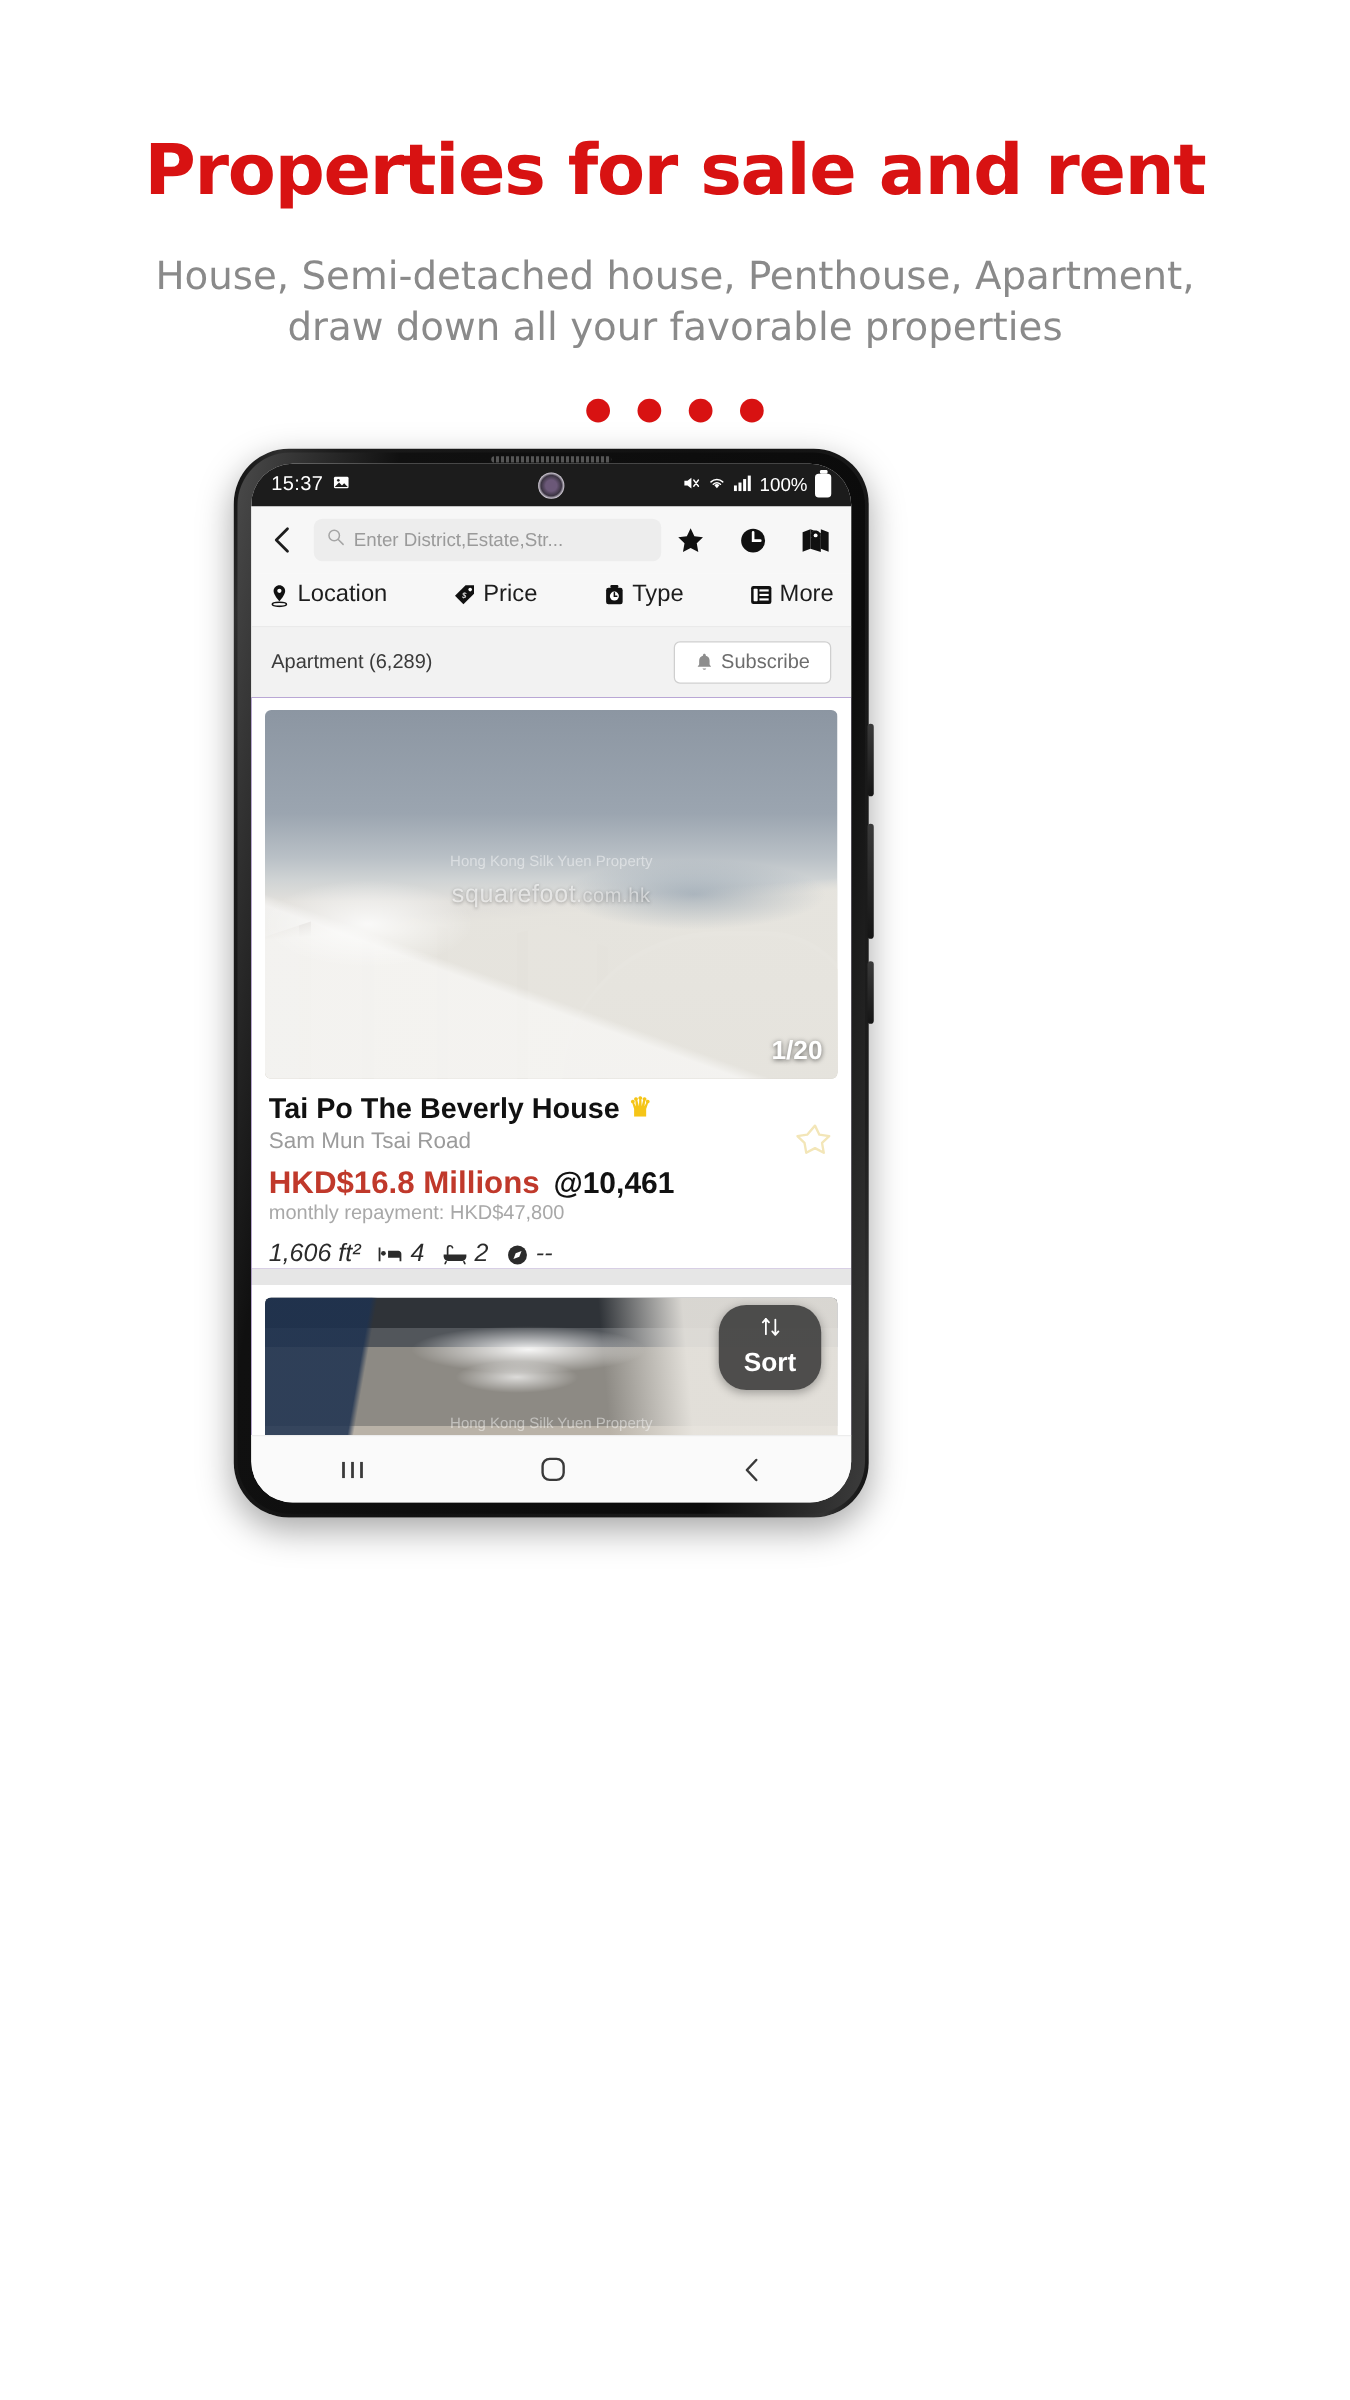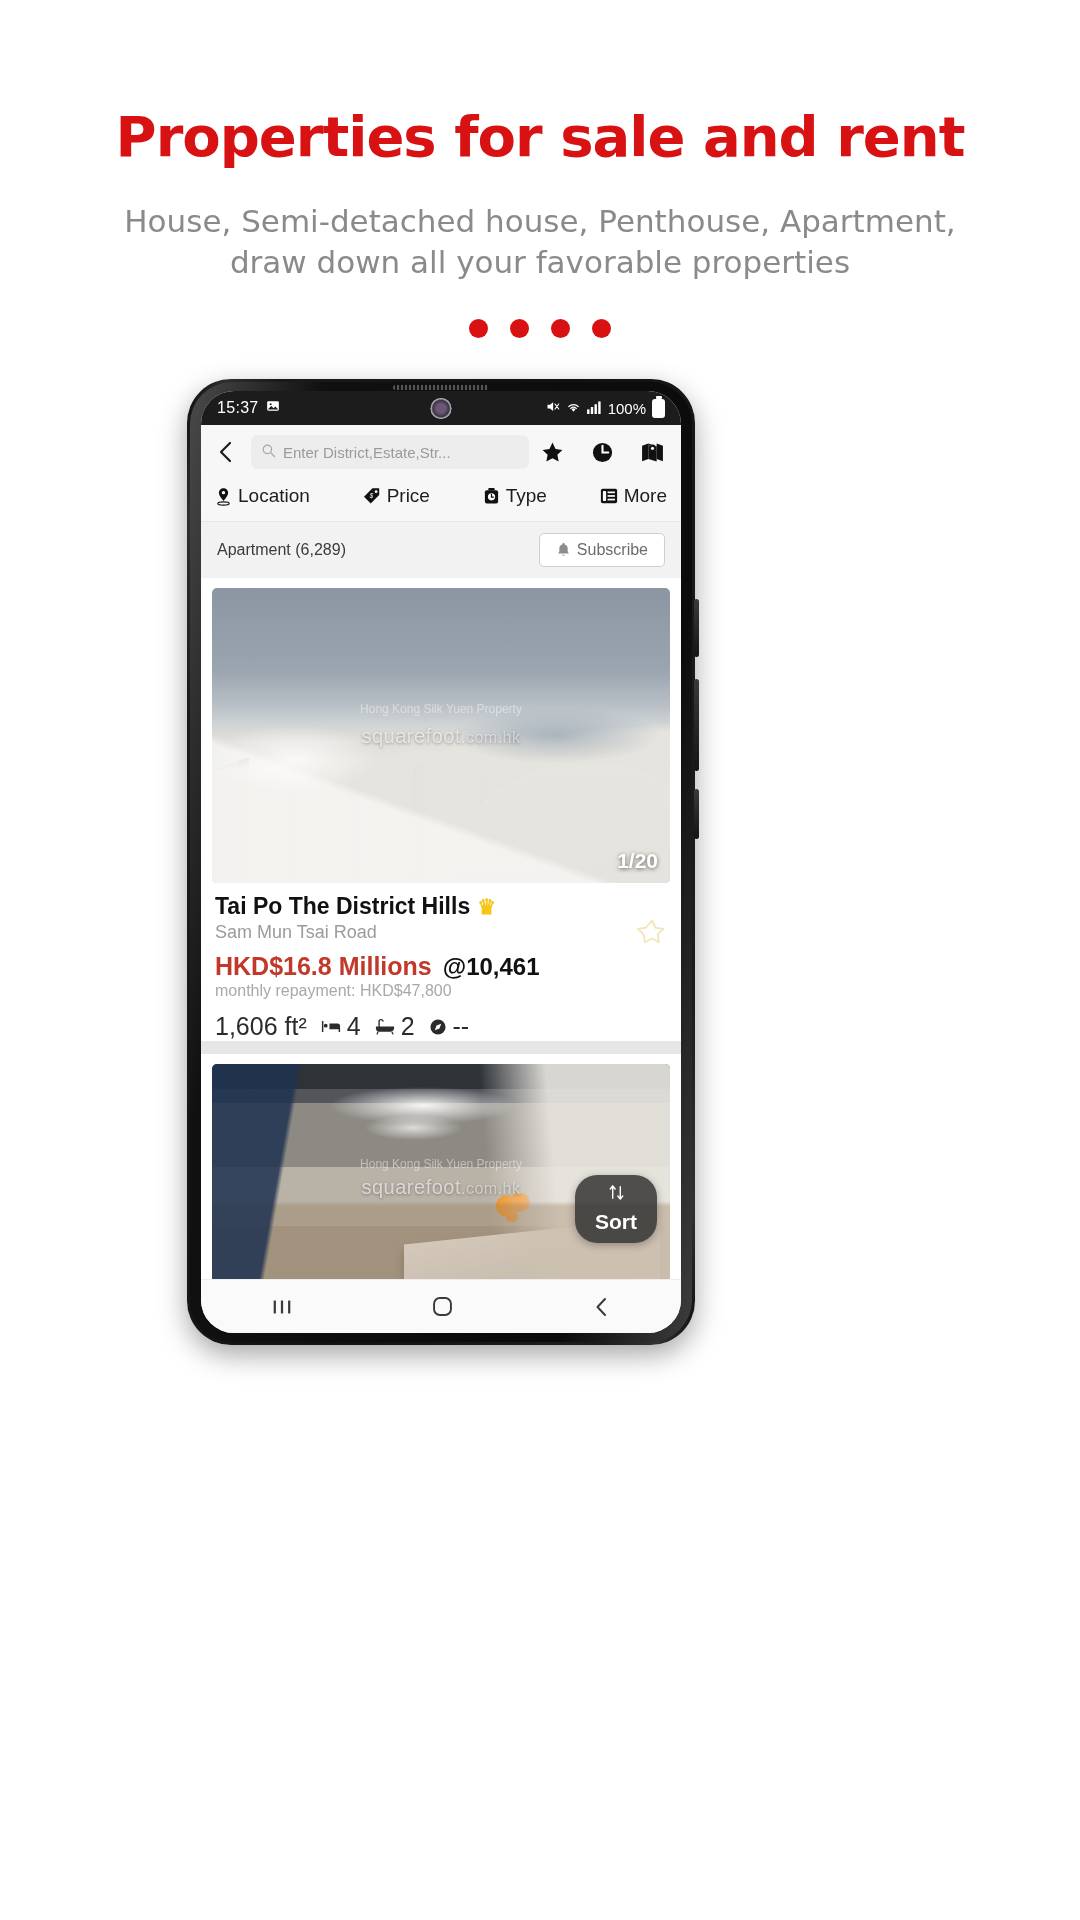--- a/index.html
+++ b/index.html
@@ -19,21 +19,21 @@
   }
   .promo-sub {
     margin-top: 34px; font-size: 31px; color: #8a8a8a;
     line-height: 1.32; font-weight: 400;
     font-family: "DejaVu Sans", sans-serif;
   }
   .dots { margin-top: 36px; display: flex; justify-content: center; gap: 22px; }
   .dot { width: 19px; height: 19px; border-radius: 50%; background: #d81212; }
 
   
-  .phone-wrap { position: absolute; left: 187px; top: 379px; width: 508px; height: 966px; }
+  .phone-wrap { position: absolute; left: 187px; top: 359px; width: 508px; height: 855px; }
   .phone-body {
     position: absolute; inset: 0;
     background: linear-gradient(105deg,#0c0c0c 0%,#2e2e2e 5%,#1a1a1a 12%,#111 50%,#1d1d1d 88%,#333 95%,#0a0a0a 100%);
     border-radius: 44px;
     box-shadow: 0 10px 28px rgba(0,0,0,0.35);
   }
   .phone-body:before {
     content:""; position:absolute; inset:3px; border-radius:42px;
     background: linear-gradient(100deg,#4a4a4a,#101010 20%,#0b0b0b 80%,#3d3d3d);
   }
@@ -198,21 +198,21 @@
   }
 
   .card-body { padding: 10px 14px 0; position: relative; }
   .p-title { font-size: 23px; font-weight: 700; color: #111; display: flex; align-items: center; gap: 7px; }
   .crown { color: #f5c518; font-size: 21px; }
   .p-sub { font-size: 18px; color: #9b9b9b; margin-top: 2px; }
   .p-price-row { margin-top: 9px; display: flex; align-items: baseline; gap: 11px; }
   .p-price { font-size: 25px; font-weight: 700; color: #c0392b; }
   .p-unit { font-size: 24px; font-weight: 700; color: #111; }
   .p-repay { font-size: 16px; color: #a8a8a8; margin-top: 1px; }
-  .p-specs { margin-top: 12px; display: flex; align-items: center; gap: 14px; font-size: 25px; color: #2b2b2b; }
+  .p-specs { margin-top: 12px; display: flex; align-items: center; gap: 14px; font-size: 20px; color: #2b2b2b; font-style: italic; }
   .spec { display: flex; align-items: center; gap: 6px; }
   .p-desc {
     margin-top: 15px; font-size: 19px; color: #1d1d1d; line-height: 1.34;
     padding-bottom: 16px;
   }
   .q { color: #7d7d7d; font-size: 17px; }
   .fav-star { position: absolute; right: 14px; top: 34px; }
 
   .card-gap { height: 13px; background: #e6e6e6; }
 
@@ -397,21 +397,21 @@
           </div>
           <div class="watermark-sm">Hong Kong Silk Yuen Property</div>
           <div class="watermark">
             <span>squarefoot</span><span class="dim">.com.hk</span>
           </div>
           <div class="img-counter">1/20</div>
         </div>
 
         <div class="card-body">
           <div class="p-title">
-            <span>Tai Po The District Hills</span>
+            <span>Tai Po The Beverly House</span>
             <span class="crown">♛</span>
           </div>
           <div class="p-sub">Sam Mun Tsai Road</div>
 
           <div class="fav-star">
             <svg width="30" height="30" viewBox="0 0 24 24">
                 <path d="M12 2.8l2.8 5.8 6.3.9-4.6 4.4 1.1 6.3L12 17.2l-5.6 3-1.1-6.3-4.6-4.4 6.3-.9z" fill="none" stroke="#f3e6b8" stroke-width="1.5" stroke-linejoin="round"></path>
               </svg>
           </div>
 

